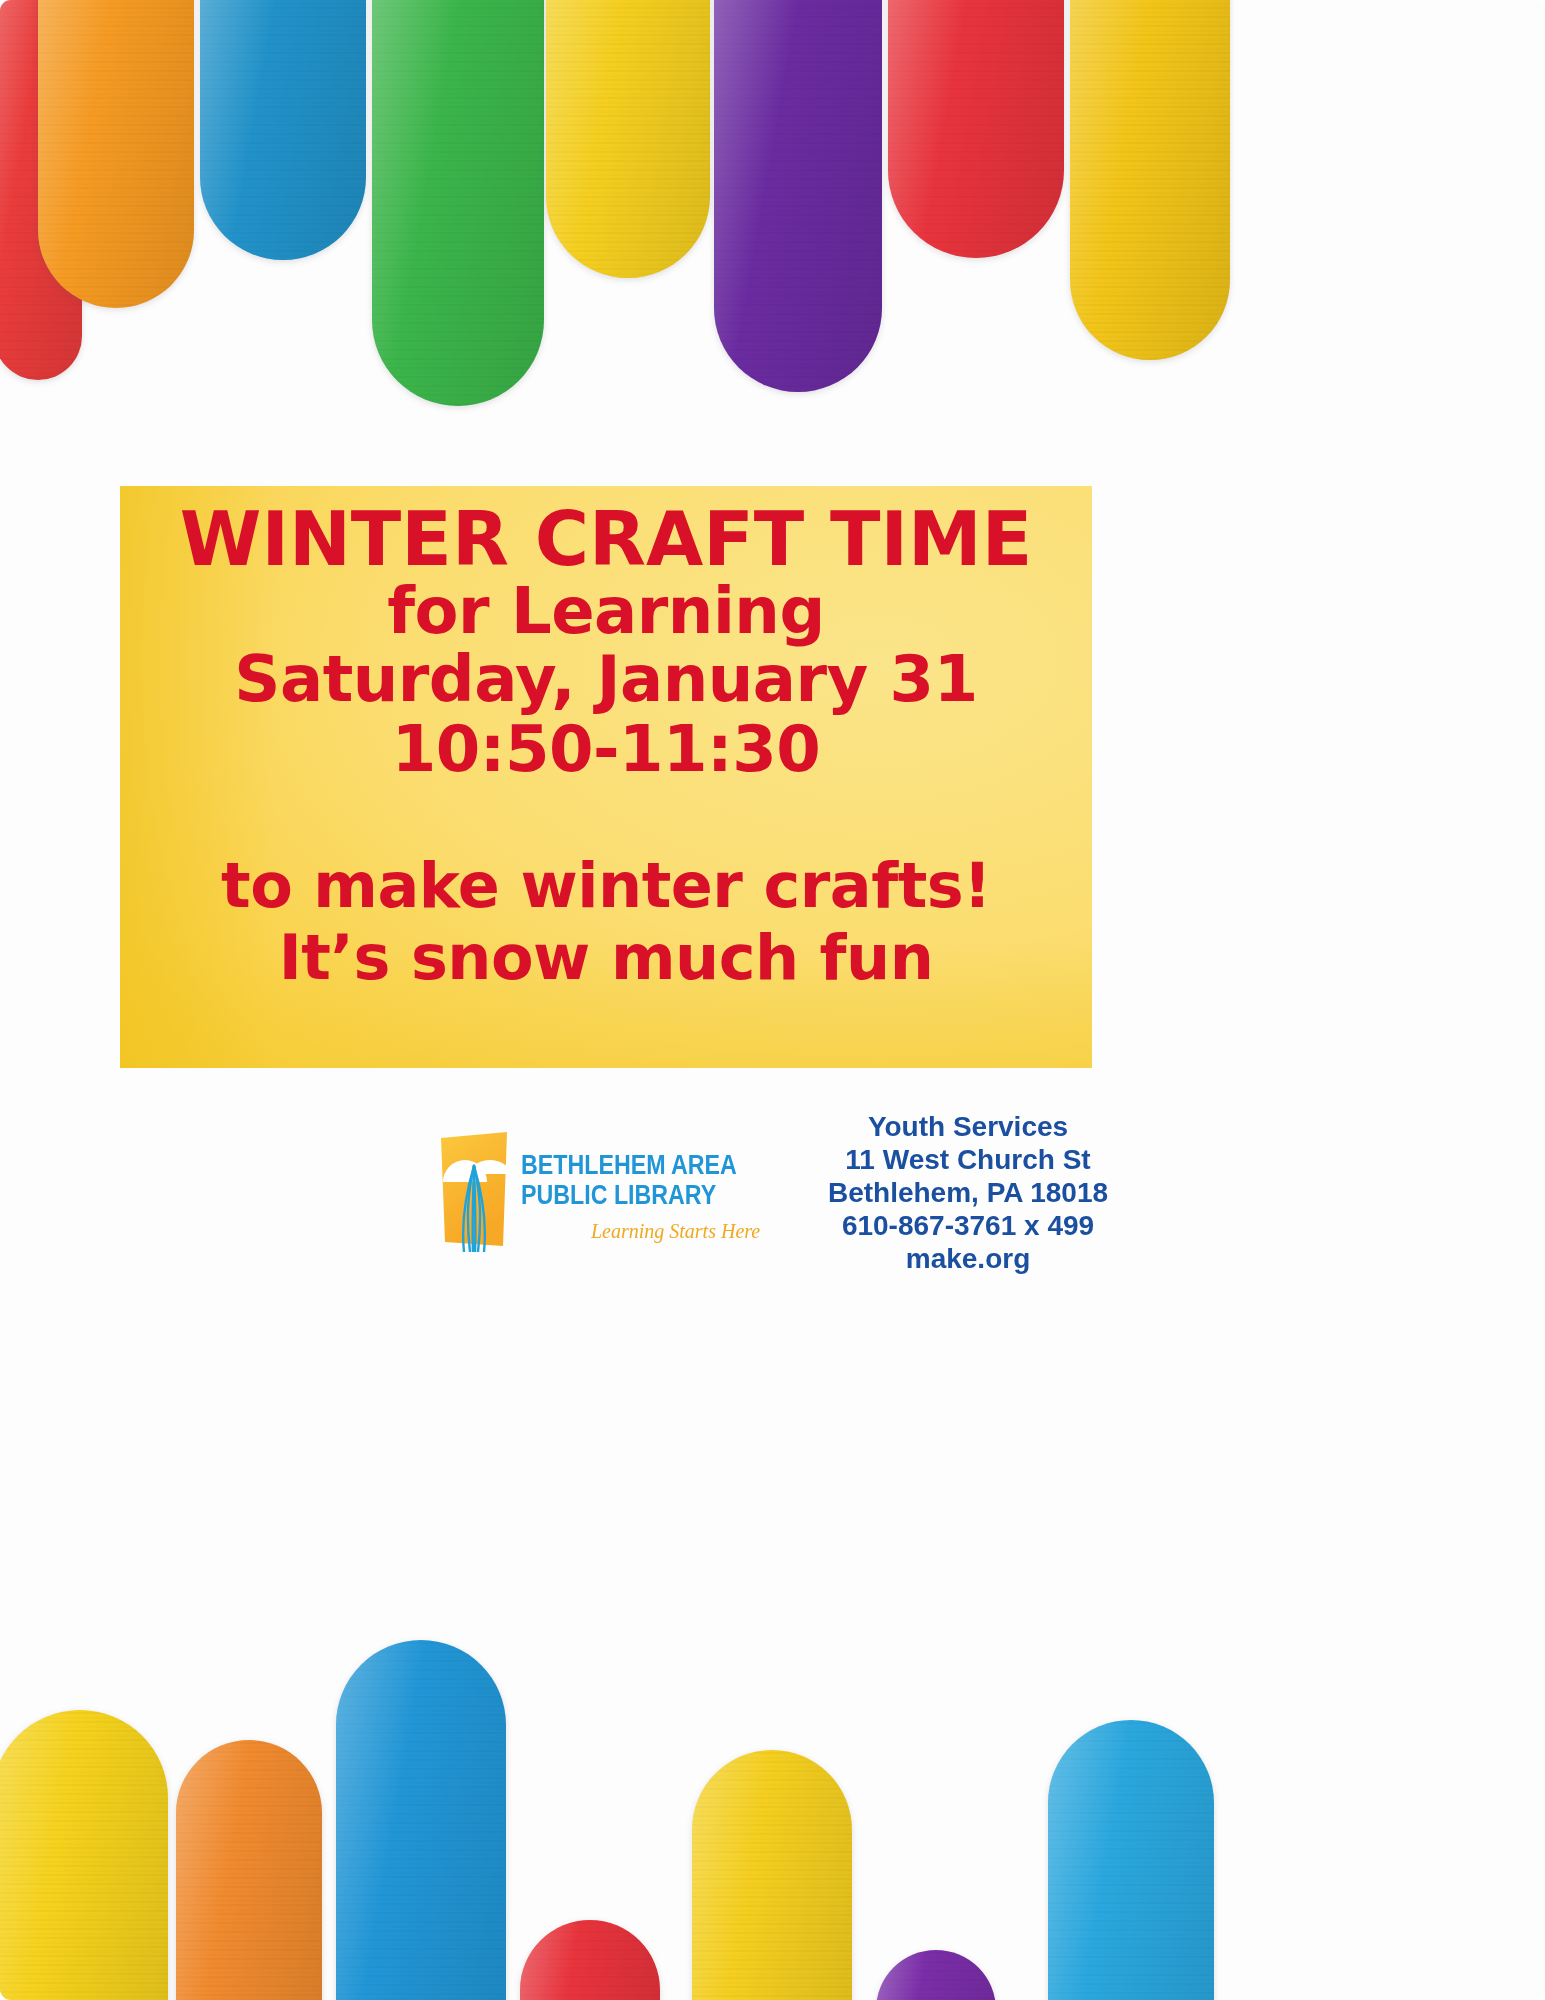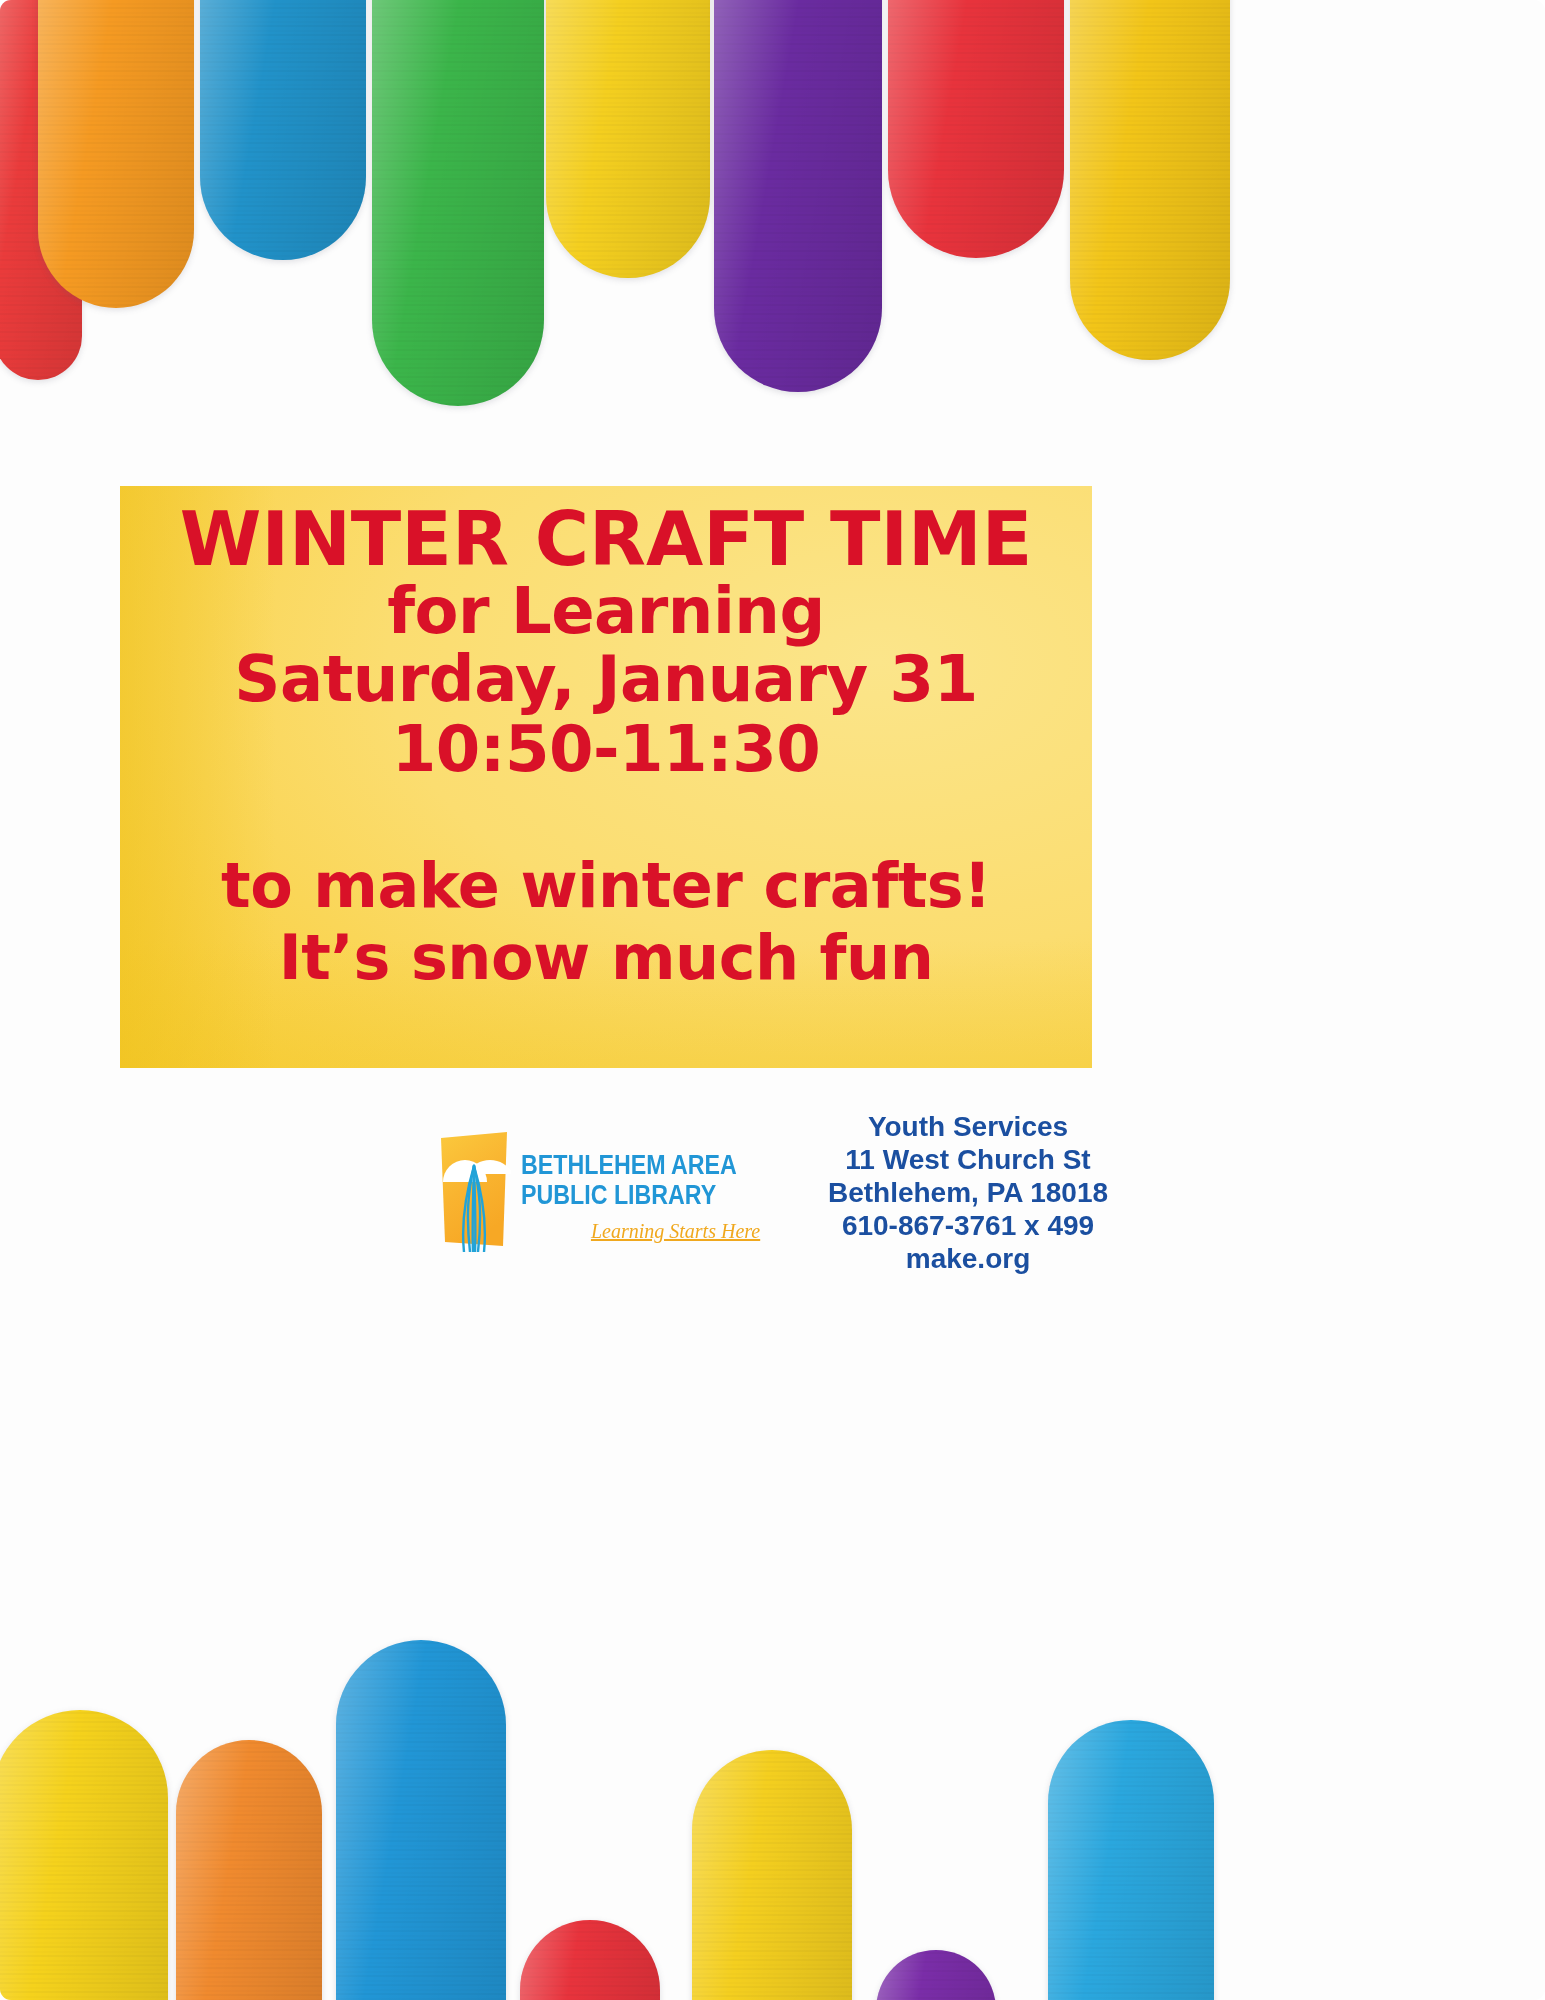--- a/index.html
+++ b/index.html
@@ -75,21 +75,21 @@
   #logoblock{display:flex;align-items:flex-start;gap:10px;padding-top:8px;}
   #logomark{width:74px;height:122px;position:relative;flex:none;}
   #logotext{padding-top:20px;}
   .logoline{
     color:#2196d6;font-weight:bold;font-size:27px;line-height:30px;
     font-family:"Liberation Sans", sans-serif;letter-spacing:0px;
     transform:scaleX(.86);transform-origin:left center;white-space:nowrap;
   }
   .logotag{
     color:#f0a81e;font-style:italic;font-size:20px;line-height:26px;
-    font-family:"Liberation Serif", serif;margin-top:8px;margin-left:70px;white-space:nowrap;text-decoration:underline;
+    font-family:"Liberation Serif", serif;margin-top:8px;margin-left:70px;white-space:nowrap;
   }
   #addrblock{
     color:#1b4fa0;font-weight:bold;
     font-family:"Liberation Sans", sans-serif;
     font-size:28px;line-height:33px;text-align:center;padding-top:10px;
   }
 </style>
 </head>
 <body>
 

